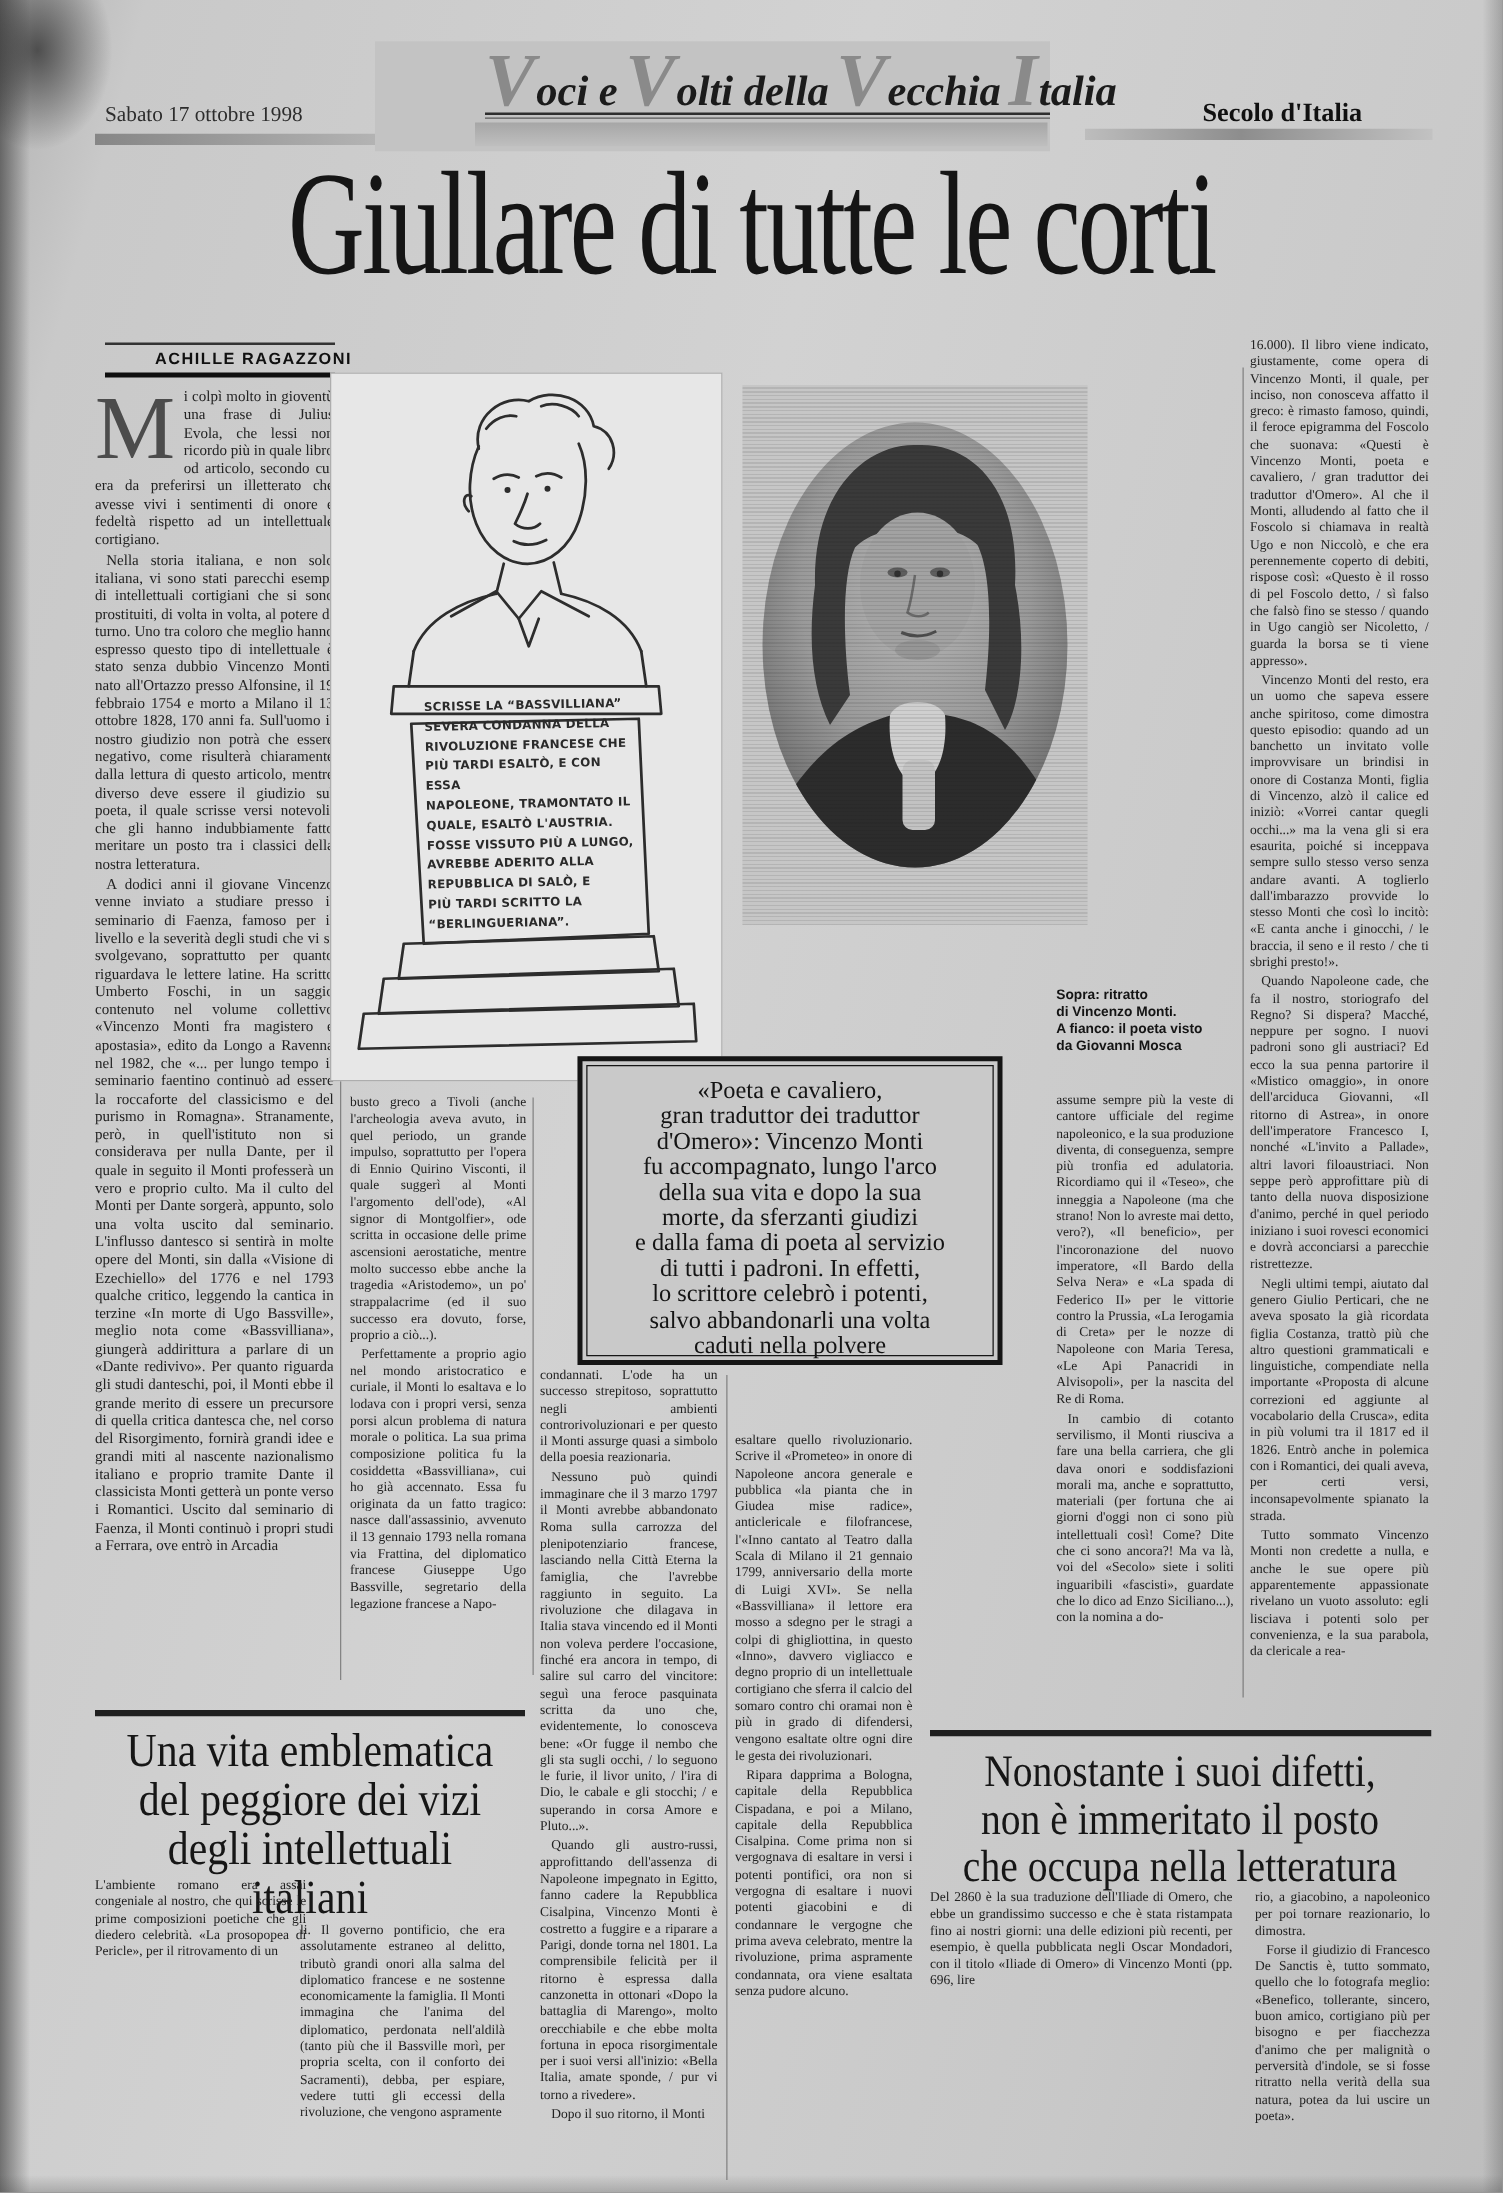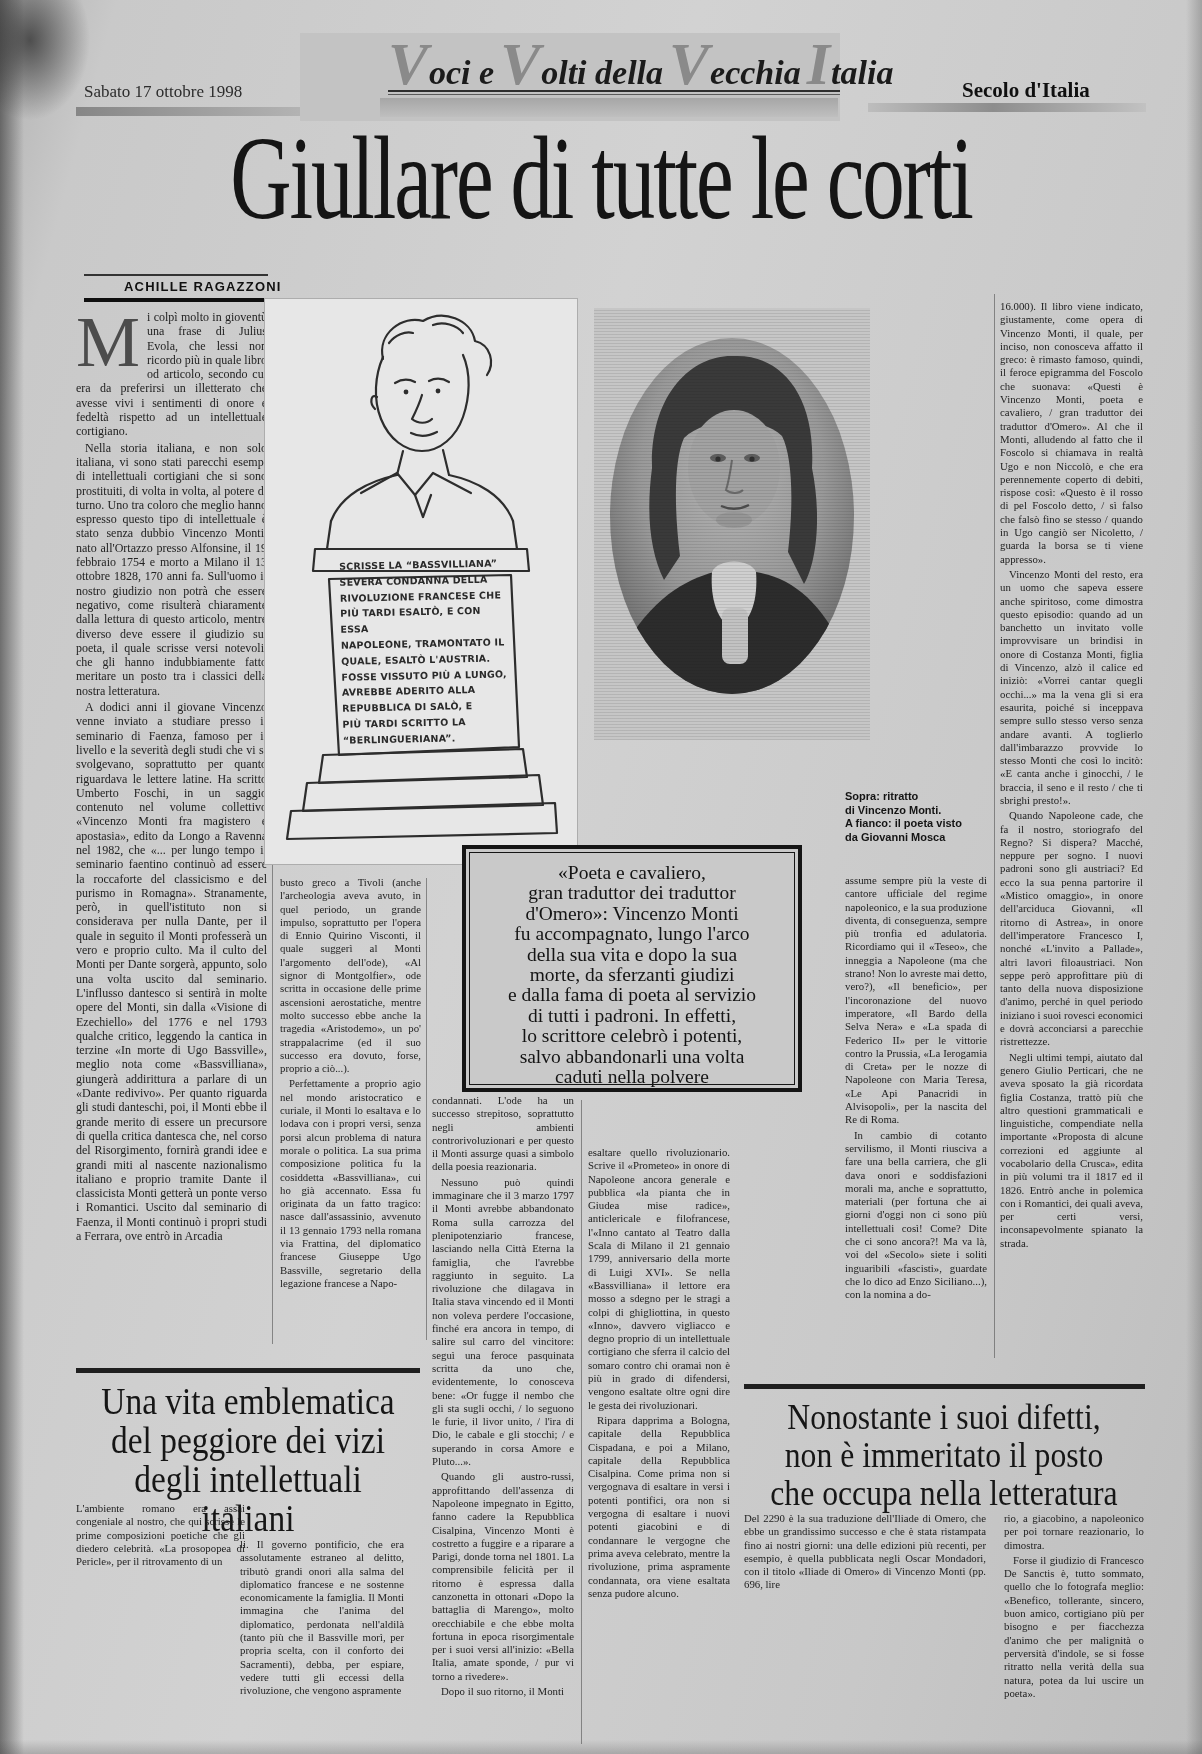--- a/index.html
+++ b/index.html
@@ -33,21 +33,21 @@
 
   .col{position:absolute;font-size:10.8px;line-height:13.3px;text-align:justify;overflow:hidden;
     color:#222;filter:blur(.18px);}
   .col p{margin:0 0 2px 0;text-indent:9px;}
   .col p:first-child{text-indent:0;}
   .c1{left:76px;top:310px;width:191px;height:1042px;font-size:12px;line-height:14.3px;}
   .c2{left:280px;top:876px;width:141px;height:470px;}
   .c3{left:432px;top:1094px;width:142px;height:658px;}
   .c4{left:588px;top:1146px;width:142px;height:658px;}
   .c5{left:845px;top:874px;width:142px;height:490px;}
-  .c6{left:1000px;top:300px;width:143px;height:1076px;}
+  .c6{left:1000px;top:270px;width:143px;height:1076px;}
   .dropcap{float:left;font-size:72px;line-height:58px;padding:3px 7px 0 0;color:#4c4c4c;font-family:"Liberation Serif",serif;}
 
   .vrule{position:absolute;width:1px;background:rgba(90,90,90,.65);}
 
   .illo{left:264px;top:298px;width:312px;height:565px;background:#e7e7e7;border:1px solid #adadad;}
   .plaque-text{position:absolute;left:76px;top:258px;width:168px;transform:rotate(-1.2deg);
     font:bold 9.5px/15.8px "DejaVu Sans",sans-serif;color:#2a2a2a;letter-spacing:.2px;}
 
   .portrait{left:594px;top:308px;width:276px;height:432px;background:#c6c6c6;}
   .texture{position:absolute;inset:0;background:repeating-linear-gradient(0deg,rgba(20,20,20,.10) 0 1px,rgba(255,255,255,0) 1px 3px);pointer-events:none;}
@@ -130,20 +130,21 @@
   </div>
   <div class="col c5">
     <p>assume sempre più la veste di cantore ufficiale del regime napoleonico, e la sua produzione diventa, di conseguenza, sempre più tronfia ed adulatoria. Ricordiamo qui il «Teseo», che inneggia a Napoleone (ma che strano! Non lo avreste mai detto, vero?), «Il beneficio», per l'incoronazione del nuovo imperatore, «Il Bardo della Selva Nera» e «La spada di Federico II» per le vittorie contro la Prussia, «La Ierogamia di Creta» per le nozze di Napoleone con Maria Teresa, «Le Api Panacridi in Alvisopoli», per la nascita del Re di Roma.</p>
     <p>In cambio di cotanto servilismo, il Monti riusciva a fare una bella carriera, che gli dava onori e soddisfazioni morali ma, anche e soprattutto, materiali (per fortuna che ai giorni d'oggi non ci sono più intellettuali così! Come? Dite che ci sono ancora?! Ma va là, voi del «Secolo» siete i soliti inguaribili «fascisti», guardate che lo dico ad Enzo Siciliano...), con la nomina a do-</p>
   </div>
   <div class="col c6">
     <p>16.000). Il libro viene indicato, giustamente, come opera di Vincenzo Monti, il quale, per inciso, non conosceva affatto il greco: è rimasto famoso, quindi, il feroce epigramma del Foscolo che suonava: «Questi è Vincenzo Monti, poeta e cavaliero, / gran traduttor dei traduttor d'Omero». Al che il Monti, alludendo al fatto che il Foscolo si chiamava in realtà Ugo e non Niccolò, e che era perennemente coperto di debiti, rispose così: «Questo è il rosso di pel Foscolo detto, / sì falso che falsò fino se stesso / quando in Ugo cangiò ser Nicoletto, / guarda la borsa se ti viene appresso».</p>
     <p>Vincenzo Monti del resto, era un uomo che sapeva essere anche spiritoso, come dimostra questo episodio: quando ad un banchetto un invitato volle improvvisare un brindisi in onore di Costanza Monti, figlia di Vincenzo, alzò il calice ed iniziò: «Vorrei cantar quegli occhi...» ma la vena gli si era esaurita, poiché si inceppava sempre sullo stesso verso senza andare avanti. A toglierlo dall'imbarazzo provvide lo stesso Monti che così lo incitò: «E canta anche i ginocchi, / le braccia, il seno e il resto / che ti sbrighi presto!».</p>
     <p>Quando Napoleone cade, che fa il nostro, storiografo del Regno? Si dispera? Macché, neppure per sogno. I nuovi padroni sono gli austriaci? Ed ecco la sua penna partorire il «Mistico omaggio», in onore dell'arciduca Giovanni, «Il ritorno di Astrea», in onore dell'imperatore Francesco I, nonché «L'invito a Pallade», altri lavori filoaustriaci. Non seppe però approfittare più di tanto della nuova disposizione d'animo, perché in quel periodo iniziano i suoi rovesci economici e dovrà acconciarsi a parecchie ristrettezze.</p>
     <p>Negli ultimi tempi, aiutato dal genero Giulio Perticari, che ne aveva sposato la già ricordata figlia Costanza, trattò più che altro questioni grammaticali e linguistiche, compendiate nella importante «Proposta di alcune correzioni ed aggiunte al vocabolario della Crusca», edita in più volumi tra il 1817 ed il 1826. Entrò anche in polemica con i Romantici, dei quali aveva, per certi versi, inconsapevolmente spianato la strada.</p>
+    <p>Tutto sommato Vincenzo Monti non credette a nulla, e anche le sue opere più apparentemente appassionate rivelano un vuoto assoluto: egli lisciava i potenti solo per convenienza, e la sua parabola, da clericale a rea-</p>
   </div>
 
   <div class="abs illo">
     <svg viewBox="0 0 312 565" width="312" height="565">
       <g stroke="#2d2d2d" stroke-width="2.2" fill="none" stroke-linecap="round" stroke-linejoin="round">
         <path d="M118,60 C112,34 138,16 158,22 C178,10 206,20 210,42 C226,46 230,64 222,76"></path>
         <path d="M124,44 C130,36 140,32 148,34 M168,26 C178,22 192,26 198,34"></path>
         <path d="M118,58 C110,76 108,100 116,120 C124,140 140,152 157,152 C175,152 191,138 198,118 C205,98 206,74 198,56"></path>
         <path d="M112,98 C106,94 104,104 110,110"></path>
         <path d="M130,84 Q140,78 150,83 M164,82 Q174,77 184,83"></path>
@@ -245,19 +246,19 @@
     <p>li. Il governo pontificio, che era assolutamente estraneo al delitto, tributò grandi onori alla salma del diplomatico francese e ne sostenne economicamente la famiglia. Il Monti immagina che l'anima del diplomatico, perdonata nell'aldilà (tanto più che il Bassville morì, per propria scelta, con il conforto dei Sacramenti), debba, per espiare, vedere tutti gli eccessi della rivoluzione, che vengono aspramente</p>
   </div>
 
   <div class="abs div-right"></div>
   <div class="sec-head sh-right">
     <div>Nonostante i suoi difetti,</div>
     <div>non è immeritato il posto</div>
     <div>che occupa nella letteratura</div>
   </div>
   <div class="col br1">
-    <p>Del 2290 è la sua traduzione dell'Iliade di Omero, che ebbe un grandissimo successo e che è stata ristampata fino ai nostri giorni: una delle edizioni più recenti, per esempio, è quella pubblicata negli Oscar Mondadori, con il titolo «Iliade di Omero» di Vincenzo Monti (pp. 696, lire</p>
+    <p>Del 2860 è la sua traduzione dell'Iliade di Omero, che ebbe un grandissimo successo e che è stata ristampata fino ai nostri giorni: una delle edizioni più recenti, per esempio, è quella pubblicata negli Oscar Mondadori, con il titolo «Iliade di Omero» di Vincenzo Monti (pp. 696, lire</p>
   </div>
   <div class="col br2">
     <p>rio, a giacobino, a napoleonico per poi tornare reazionario, lo dimostra.</p>
     <p>Forse il giudizio di Francesco De Sanctis è, tutto sommato, quello che lo fotografa meglio: «Benefico, tollerante, sincero, buon amico, cortigiano più per bisogno e per fiacchezza d'animo che per malignità o perversità d'indole, se si fosse ritratto nella verità della sua natura, potea da lui uscire un poeta».</p>
   </div>
 </div>
 
 </body></html>

